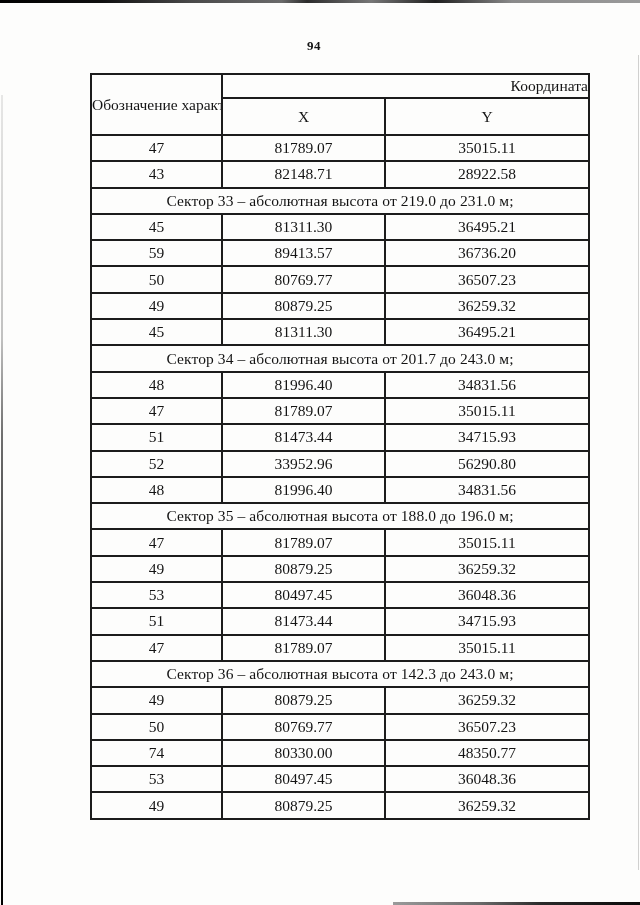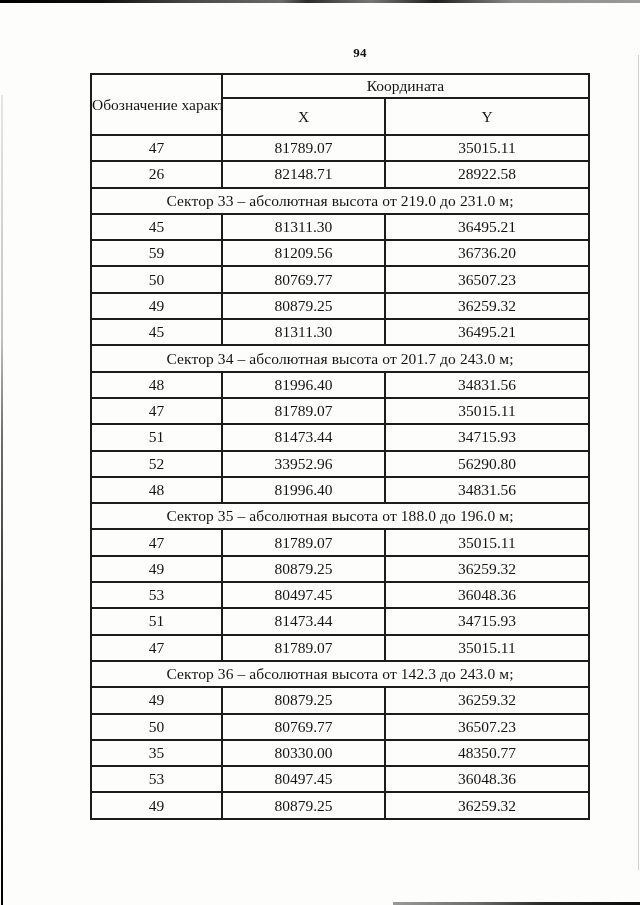--- a/index.html
+++ b/index.html
@@ -33,22 +33,22 @@
     background: rgba(135,135,135,0.38);
   }
   .bottom-edge-line {
     bottom: 0; left: 393px; width: 247px; height: 3px;
     background: linear-gradient(to right, #9a9a9a 0%, #6a6a6a 35%, #2a2a2a 60%, #0a0a0a 100%);
   }
 
   
   .page-number {
     position: absolute;
-    top: 45px; left: 307px; width: 60px;
-    text-align: right;
+    top: 38px; left: 307px; width: 60px;
+    text-align: left;
     font-size: 13px;
     font-weight: bold;
     letter-spacing: 0.4px;
   }
 
   
   table.coord-table {
     position: absolute;
     left: 90px; top: 73px;
     width: 498px;
@@ -64,21 +64,21 @@
     overflow: hidden;
     white-space: nowrap;
   }
   td.hdr-point {
     font-size: 15.5px;
     line-height: 19.5px;
     padding: 2px 8px;
     white-space: normal;
     text-align: center;
   }
-  tr.hdr-row-1 td { height: 22px; }
+  tr.hdr-row-1 td { height: 22px; text-align: right; }
   tr.hdr-row-2 td { height: 35px; }
   tbody tr td { height: 24.3px; }
   td.sector { letter-spacing: 0.1px; }
 </style>
 </head>
 <body>
 
 <div class="page">
 
   <div class="artifact top-edge-line"></div>
@@ -104,35 +104,35 @@
         <td>Y</td>
       </tr>
     </thead>
     <tbody>
         <tr>
           <td>47</td>
           <td>81789.07</td>
           <td>35015.11</td>
         </tr>
         <tr>
-          <td>26</td>
+          <td>43</td>
           <td>82148.71</td>
           <td>28922.58</td>
         </tr>
         <tr>
           <td class="sector" colspan="3">Сектор 33 – абсолютная высота от 219.0 до 231.0 м;</td>
         </tr>
         <tr>
           <td>45</td>
           <td>81311.30</td>
           <td>36495.21</td>
         </tr>
         <tr>
           <td>59</td>
-          <td>81209.56</td>
+          <td>89413.57</td>
           <td>36736.20</td>
         </tr>
         <tr>
           <td>50</td>
           <td>80769.77</td>
           <td>36507.23</td>
         </tr>
         <tr>
           <td>49</td>
           <td>80879.25</td>
@@ -206,21 +206,21 @@
           <td>49</td>
           <td>80879.25</td>
           <td>36259.32</td>
         </tr>
         <tr>
           <td>50</td>
           <td>80769.77</td>
           <td>36507.23</td>
         </tr>
         <tr>
-          <td>35</td>
+          <td>74</td>
           <td>80330.00</td>
           <td>48350.77</td>
         </tr>
         <tr>
           <td>53</td>
           <td>80497.45</td>
           <td>36048.36</td>
         </tr>
         <tr>
           <td>49</td>

